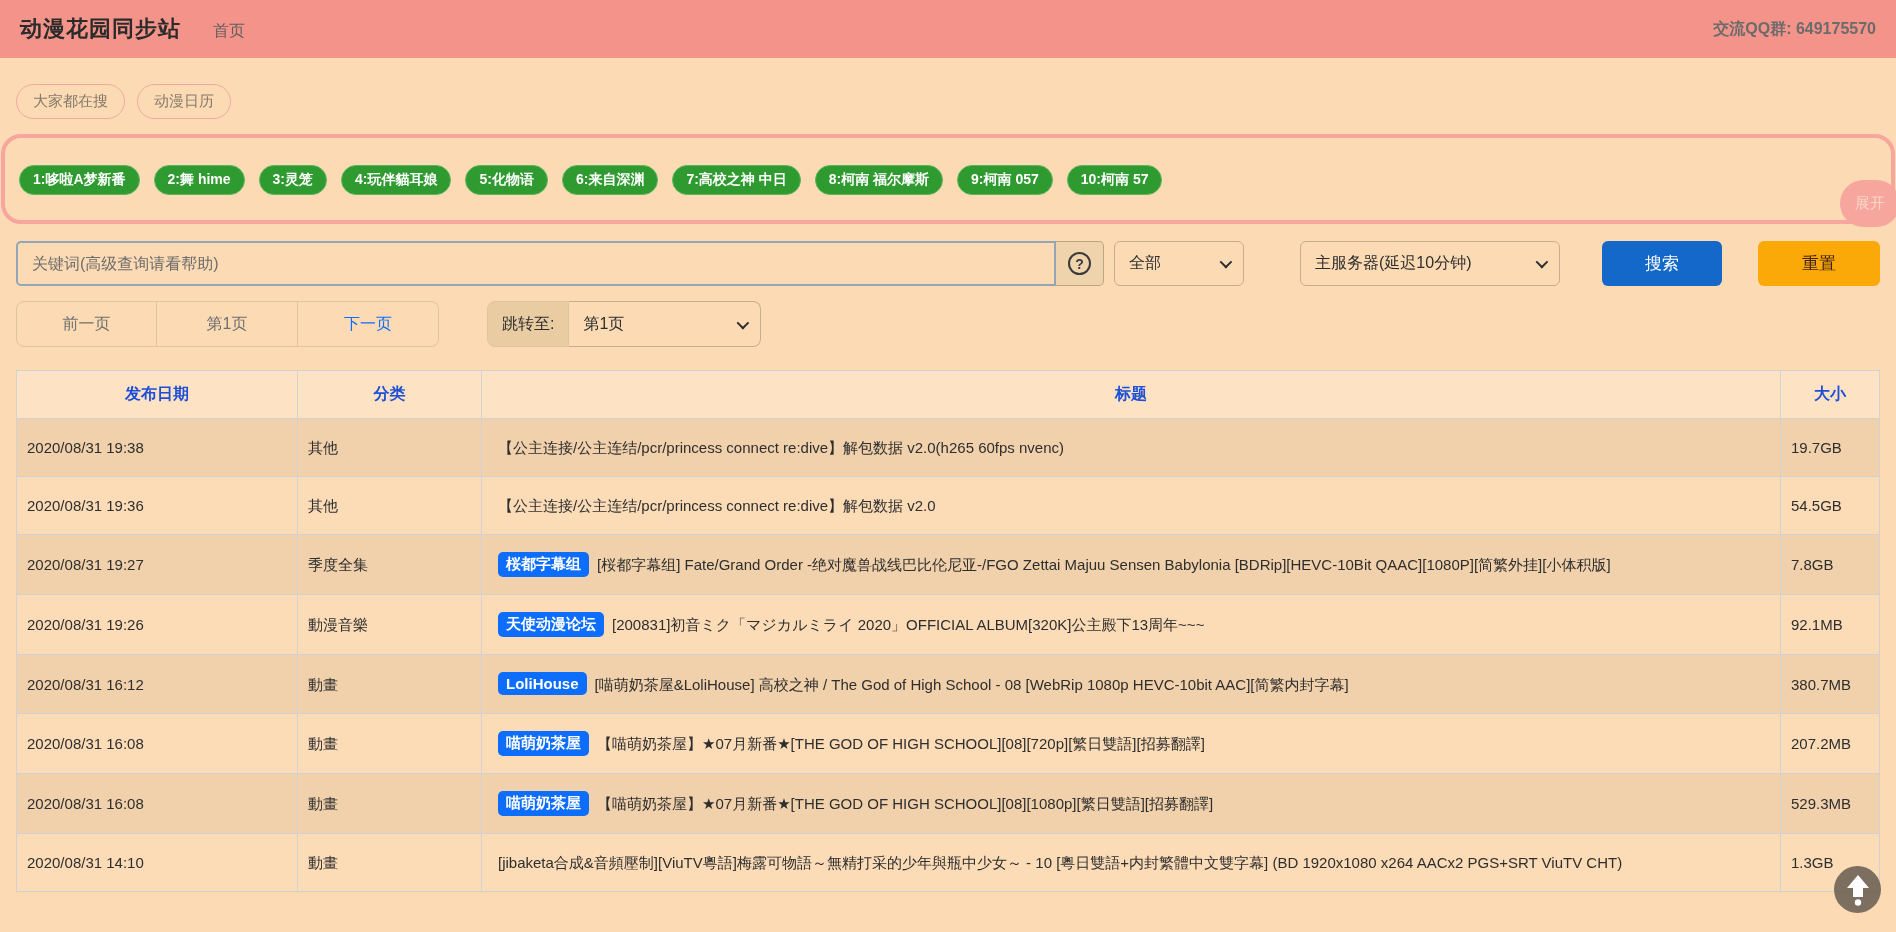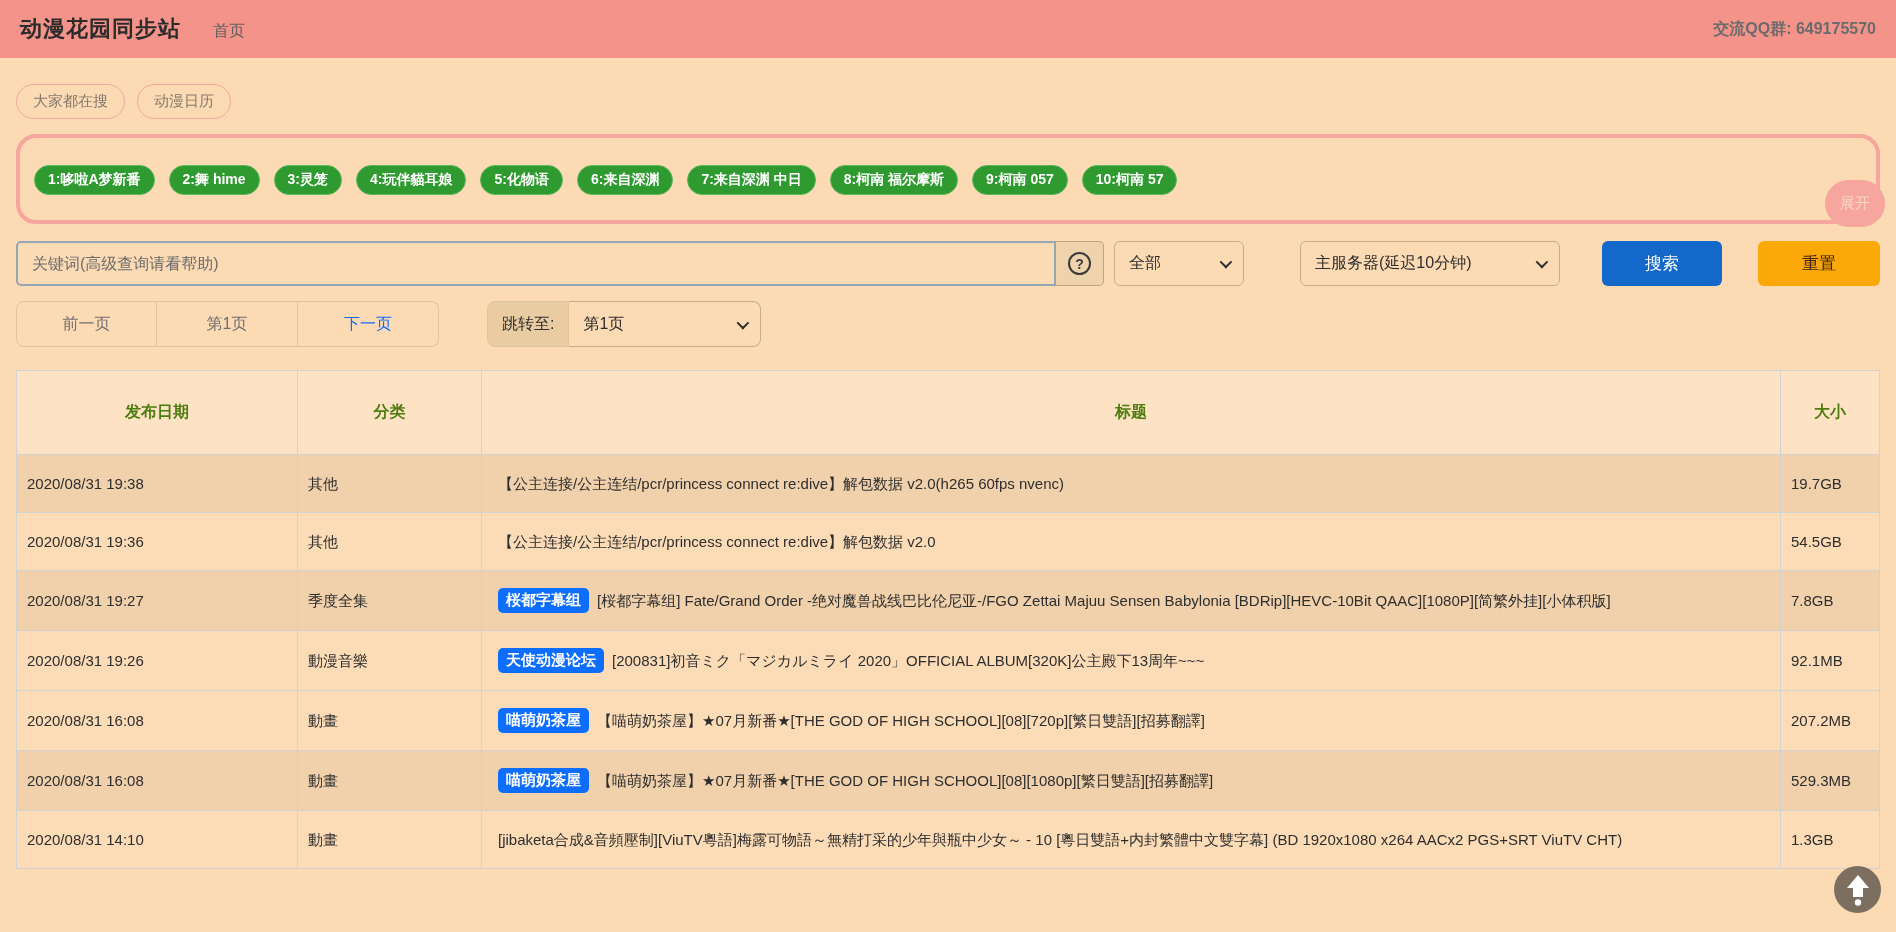--- a/index.html
+++ b/index.html
@@ -23,21 +23,21 @@
   
   .quick-row { display:flex; gap:12px; margin:26px 16px 0; }
   .quick-pill {
     border:1px solid #f0a9a2; border-radius:999px;
     padding:7px 16px; font-size:15px; color:#85796c;
     cursor:pointer; background:transparent;
   }
 
   
   .hot-box {
-    margin:15px 16px 0; border:4px solid #f6a69d; border-radius:20px;
+    margin:15px 1px 0; border:4px solid #f6a69d; border-radius:20px;
     padding:27px 14px 25px; position:relative;
   }
   .tag-list { display:flex; flex-wrap:wrap; gap:14px; align-items:center; }
   .tag-pill {
     background:#2f9a30; border:1px solid #5eb75e; border-radius:999px;
     color:#ffffff; font-weight:bold; font-size:14px;
     padding:5px 13px; cursor:pointer; white-space:nowrap;
   }
   .expand-btn {
     position:absolute; right:-9px; bottom:-7px;
@@ -100,22 +100,22 @@
   }
   .jump-select {
     width:192px; border-left:none; border-radius:0 8px 8px 0;
   }
 
   
   .results { margin:23px 16px 0; }
   table { width:100%; border-collapse:collapse; table-layout:fixed; }
   th, td { border:1px solid #d2d2d2; }
   thead th {
-    background:#fde3c4; font-size:16px; font-weight:bold; color:#4d7c0f;
-    padding:31px 8px; text-align:center;
+    background:#fde3c4; font-size:16px; font-weight:bold; color:#1d4ed8;
+    padding:13px 8px; text-align:center;
   }
   .col-date { width:281px; } .col-cat { width:184px; } .col-size { width:99px; }
   tbody td { font-size:15px; color:#2e2e2e; padding:17px 10px; line-height:23px; }
   td.c-date, td.c-cat, td.c-size { text-align:left; }
   td.c-title { text-align:left; padding:17px 16px; }
   tbody tr.dark td { background:#f1d1ab; }
   tbody tr.light td { background:#fcdcb7; }
   .fansub-badge {
     display:inline-block; background:#0d6efd; color:#ffffff;
     font-size:15px; font-weight:bold; border-radius:5px;
@@ -155,21 +155,21 @@
   <button class="tag-pill">2:舞 hime</button>
 
   <button class="tag-pill">3:灵笼</button>
 
   <button class="tag-pill">4:玩伴貓耳娘</button>
 
   <button class="tag-pill">5:化物语</button>
 
   <button class="tag-pill">6:来自深渊</button>
 
-  <button class="tag-pill">7:来自深渊 中日</button>
+  <button class="tag-pill">7:高校之神 中日</button>
 
   <button class="tag-pill">8:柯南 福尔摩斯</button>
 
   <button class="tag-pill">9:柯南 057</button>
 
   <button class="tag-pill">10:柯南 57</button>
 </div>
   <button class="expand-btn">展开</button>
 </div>
 
@@ -250,20 +250,28 @@
 
   <tr class="light">
     <td class="c-date">2020/08/31 19:26</td>
     <td class="c-cat">動漫音樂</td>
     <td class="c-title">
       <span class="fansub-badge">天使动漫论坛</span><span class="title-text">[200831]初音ミク「マジカルミライ 2020」OFFICIAL ALBUM[320K]公主殿下13周年~~~</span>
     </td>
     <td class="c-size">92.1MB</td>
   </tr>
 
+  <tr class="dark">
+    <td class="c-date">2020/08/31 16:12</td>
+    <td class="c-cat">動畫</td>
+    <td class="c-title">
+      <span class="fansub-badge">LoliHouse</span><span class="title-text">[喵萌奶茶屋&amp;LoliHouse] 高校之神 / The God of High School - 08 [WebRip 1080p HEVC-10bit AAC][简繁内封字幕]</span>
+    </td>
+    <td class="c-size">380.7MB</td>
+  </tr>
 
   <tr class="light">
     <td class="c-date">2020/08/31 16:08</td>
     <td class="c-cat">動畫</td>
     <td class="c-title">
       <span class="fansub-badge">喵萌奶茶屋</span><span class="title-text">【喵萌奶茶屋】★07月新番★[THE GOD OF HIGH SCHOOL][08][720p][繁日雙語][招募翻譯]</span>
     </td>
     <td class="c-size">207.2MB</td>
   </tr>
 

